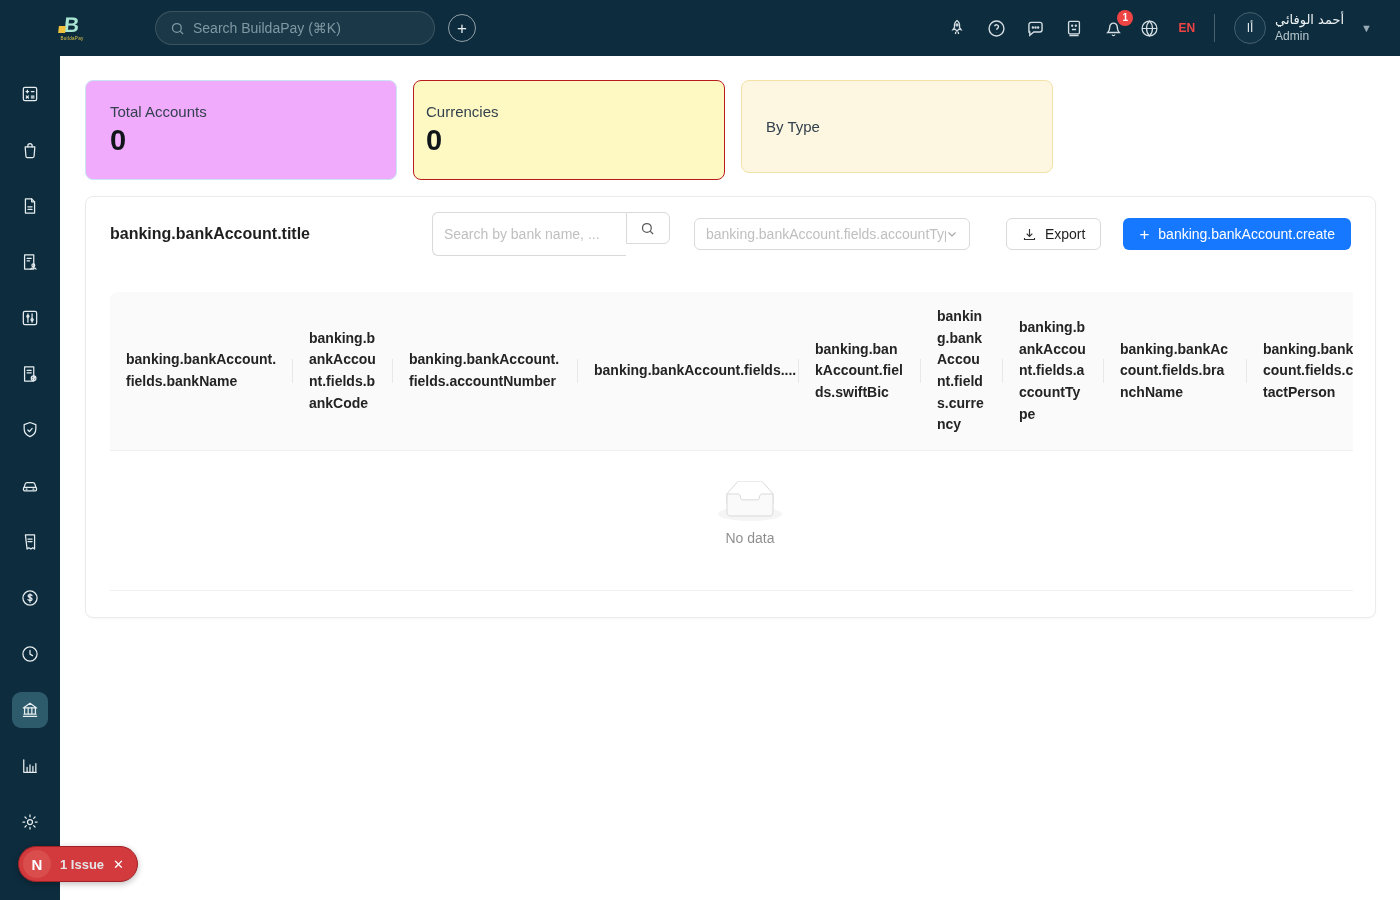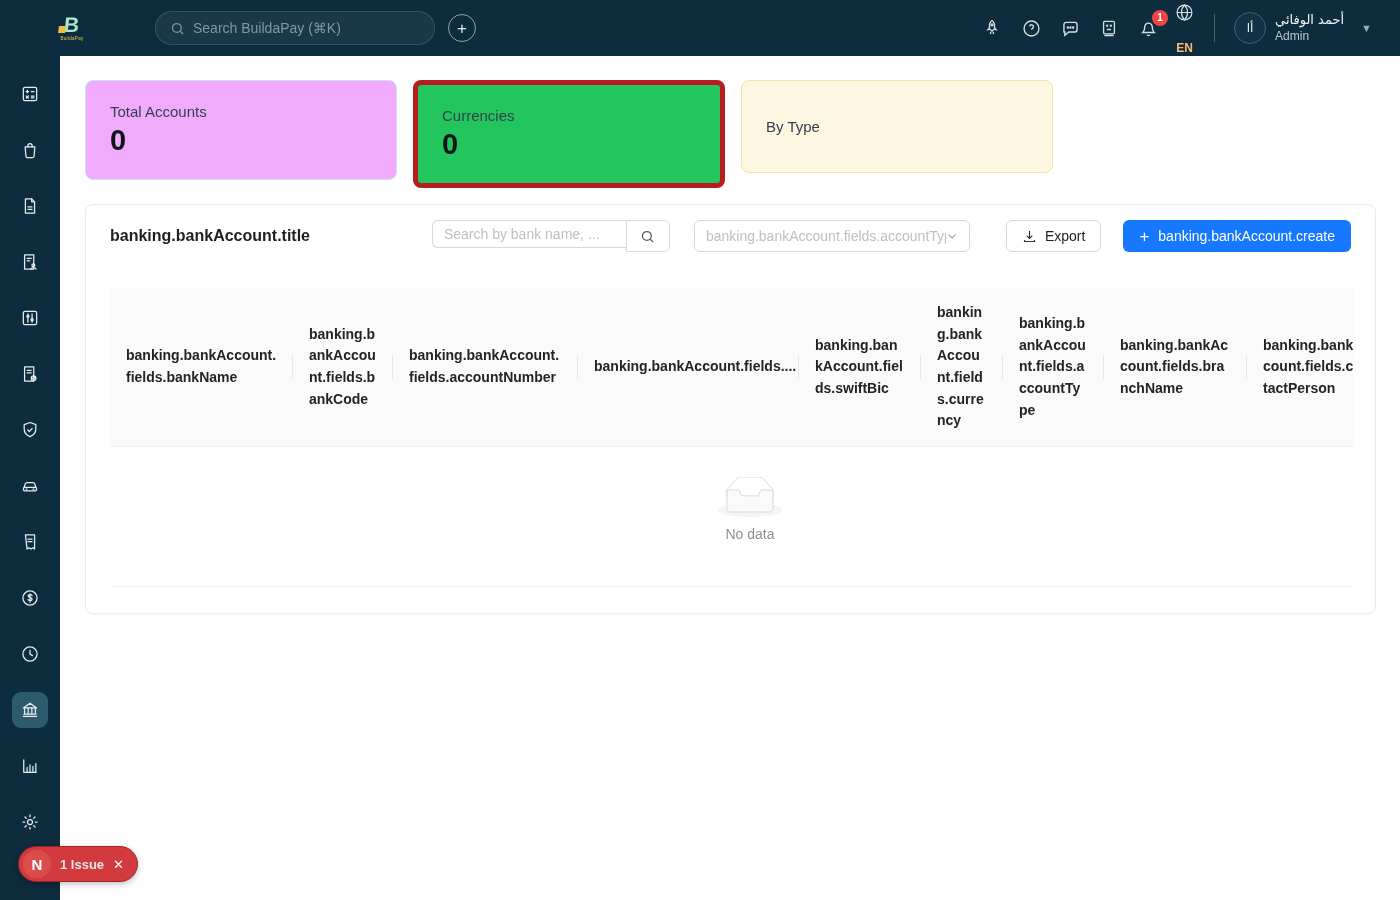--- a/index.html
+++ b/index.html
@@ -25,21 +25,21 @@
     border:1px solid rgba(255,255,255,.55); background:transparent; color:#e8eef0;
     font-size:17px; line-height:25px; text-align:center; cursor:pointer; }
   .tb-right { margin-left:auto; display:flex; align-items:center; gap:13px; padding-right:24px; }
   .tb-icon-btn { width:26px; height:26px; background:transparent; border:none; cursor:pointer;
     display:flex; align-items:center; justify-content:center; position:relative; }
   .tb-icon-btn svg { stroke:#d3dde2; }
   .tb-badge { position:absolute; top:-5px; right:-7px; min-width:16px; height:16px;
     background:#ef4444; border-radius:8px; color:#fff; font-size:10px; line-height:16px;
     text-align:center; padding:0 3px; font-weight:bold; }
   .tb-lang { display:flex; align-items:center; gap:18px; background:none; border:none;
-    color:#fdba74; font-size:12px; font-weight:bold; cursor:pointer;flex-direction:column; }
+    color:#ef4444; font-size:12px; font-weight:bold; cursor:pointer; }
   .tb-divider { width:1px; height:28px; background:rgba(255,255,255,.25); margin:0 6px; }
   .tb-user { display:flex; align-items:center; gap:9px; background:none; border:none;
     cursor:pointer; padding-right:4px; }
   .avatar { width:32px; height:32px; border-radius:50%; border:1px solid #44606f;
     color:#e9eff2; font-size:12px; display:flex; align-items:center; justify-content:center;
     background:#123345; font-family:"DejaVu Sans",sans-serif; }
   .user-txt { display:flex; flex-direction:column; align-items:flex-start; line-height:1.25; }
   .user-name { color:#eef3f5; font-size:13px; font-family:"DejaVu Sans",sans-serif; direction:rtl; }
   .user-role { color:#b9c8cf; font-size:12px; }
   .caret { color:#96abb5; font-size:11px; margin-left:8px; }
@@ -50,32 +50,32 @@
   .sb-item { width:36px; height:36px; border:none; background:transparent; border-radius:9px;
     display:flex; align-items:center; justify-content:center; cursor:pointer; flex:0 0 auto; }
   .sb-item svg { stroke:#e6edf0; fill:none; stroke-width:1.5; stroke-linecap:round; stroke-linejoin:round; }
   .sb-item.active { background:#2d5b6b; }
 
   
   .main { position:absolute; left:60px; top:56px; width:1340px; height:844px; background:#fff; }
   .stats { display:flex; align-items:flex-start; gap:16px; padding:24px 24px 0 25px; }
   .stat-card { width:312px; border-radius:8px; padding:22px 24px; }
   .stat-card.blue  { background:#f0abfc; border:1px solid #c9e4f2; }
-  .stat-card.green { background:#22c55e; border:5px solid #b91c1c; }
+  .stat-card.green { background:#fef9c3; border:1px solid #b91c1c;padding-left:12px; }
   .stat-card.yellow{ background:#fdf7e1; border:1px solid #f3e2a6; padding:37px 24px; }
   .stat-label { font-size:15px; color:#33414e; }
   .stat-value { font-size:29px; font-weight:bold; color:#10151a; margin-top:4px; }
   .stat-value:empty { display:none; }
 
   .panel { margin:16px 24px 0 25px; width:1291px; border:1px solid #ebebeb; border-radius:8px;
     background:#fff; box-shadow:0 1px 2px rgba(0,0,0,.03); }
   .toolbar { display:flex; align-items:center; padding:15px 24px 0 24px; }
   .panel-title { font-size:16px; font-weight:bold; color:#1f1f1f; margin-right:auto; }
   .srch-group { display:flex; }
-  .srch-group input { width:194px; height:28px; border:1px solid #d9d9d9; border-right:none;
+  .srch-group input { width:194px; height:44px; border:1px solid #d9d9d9; border-right:none;
     border-radius:6px 0 0 6px; padding:0 11px; font-size:14px; outline:none; color:#333; }
   .srch-group input::placeholder { color:#bfbfbf; }
   .srch-btn { width:44px; height:32px; border:1px solid #d9d9d9; border-radius:0 6px 6px 0;
     background:#fff; cursor:pointer; display:flex; align-items:center; justify-content:center; }
   .sel { margin-left:24px; width:276px; height:32px; border:1px solid #d9d9d9; border-radius:6px;
     display:flex; align-items:center; padding:0 11px; cursor:pointer; background:#fff; }
   .sel-text { flex:1; font-size:14px; color:#bfbfbf; white-space:nowrap; overflow:hidden; }
   .btn-default { margin-left:36px; height:32px; border:1px solid #d9d9d9; border-radius:6px;
     background:#fff; display:flex; align-items:center; gap:8px; padding:0 15px; font-size:14px;
     color:#1f1f1f; cursor:pointer; }

